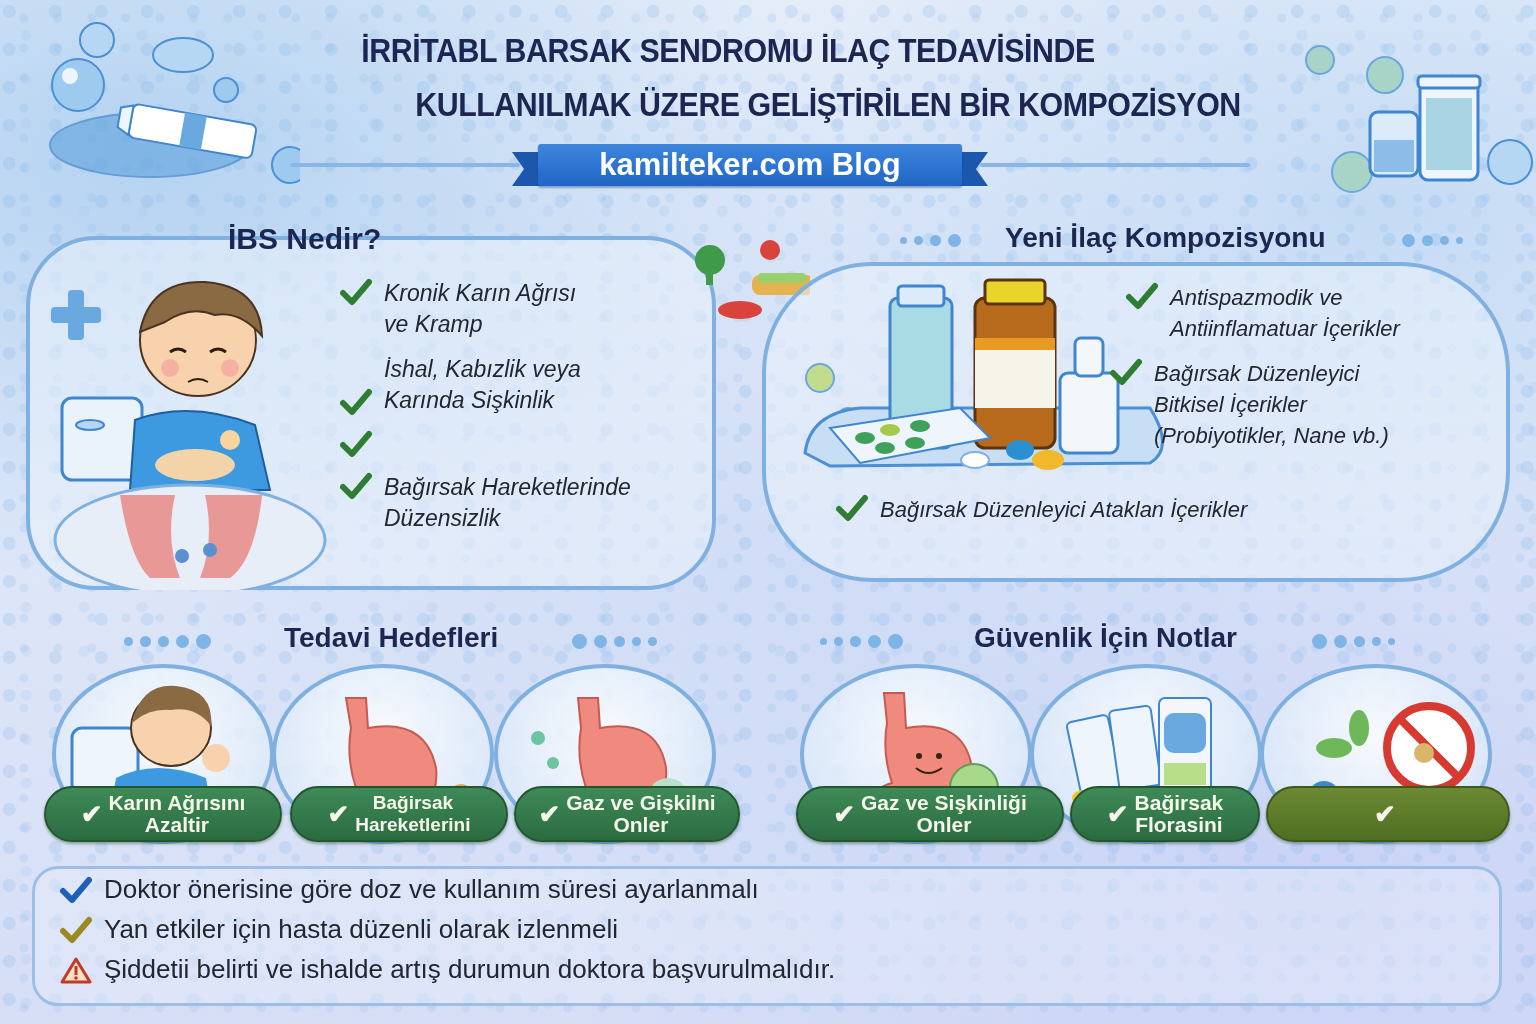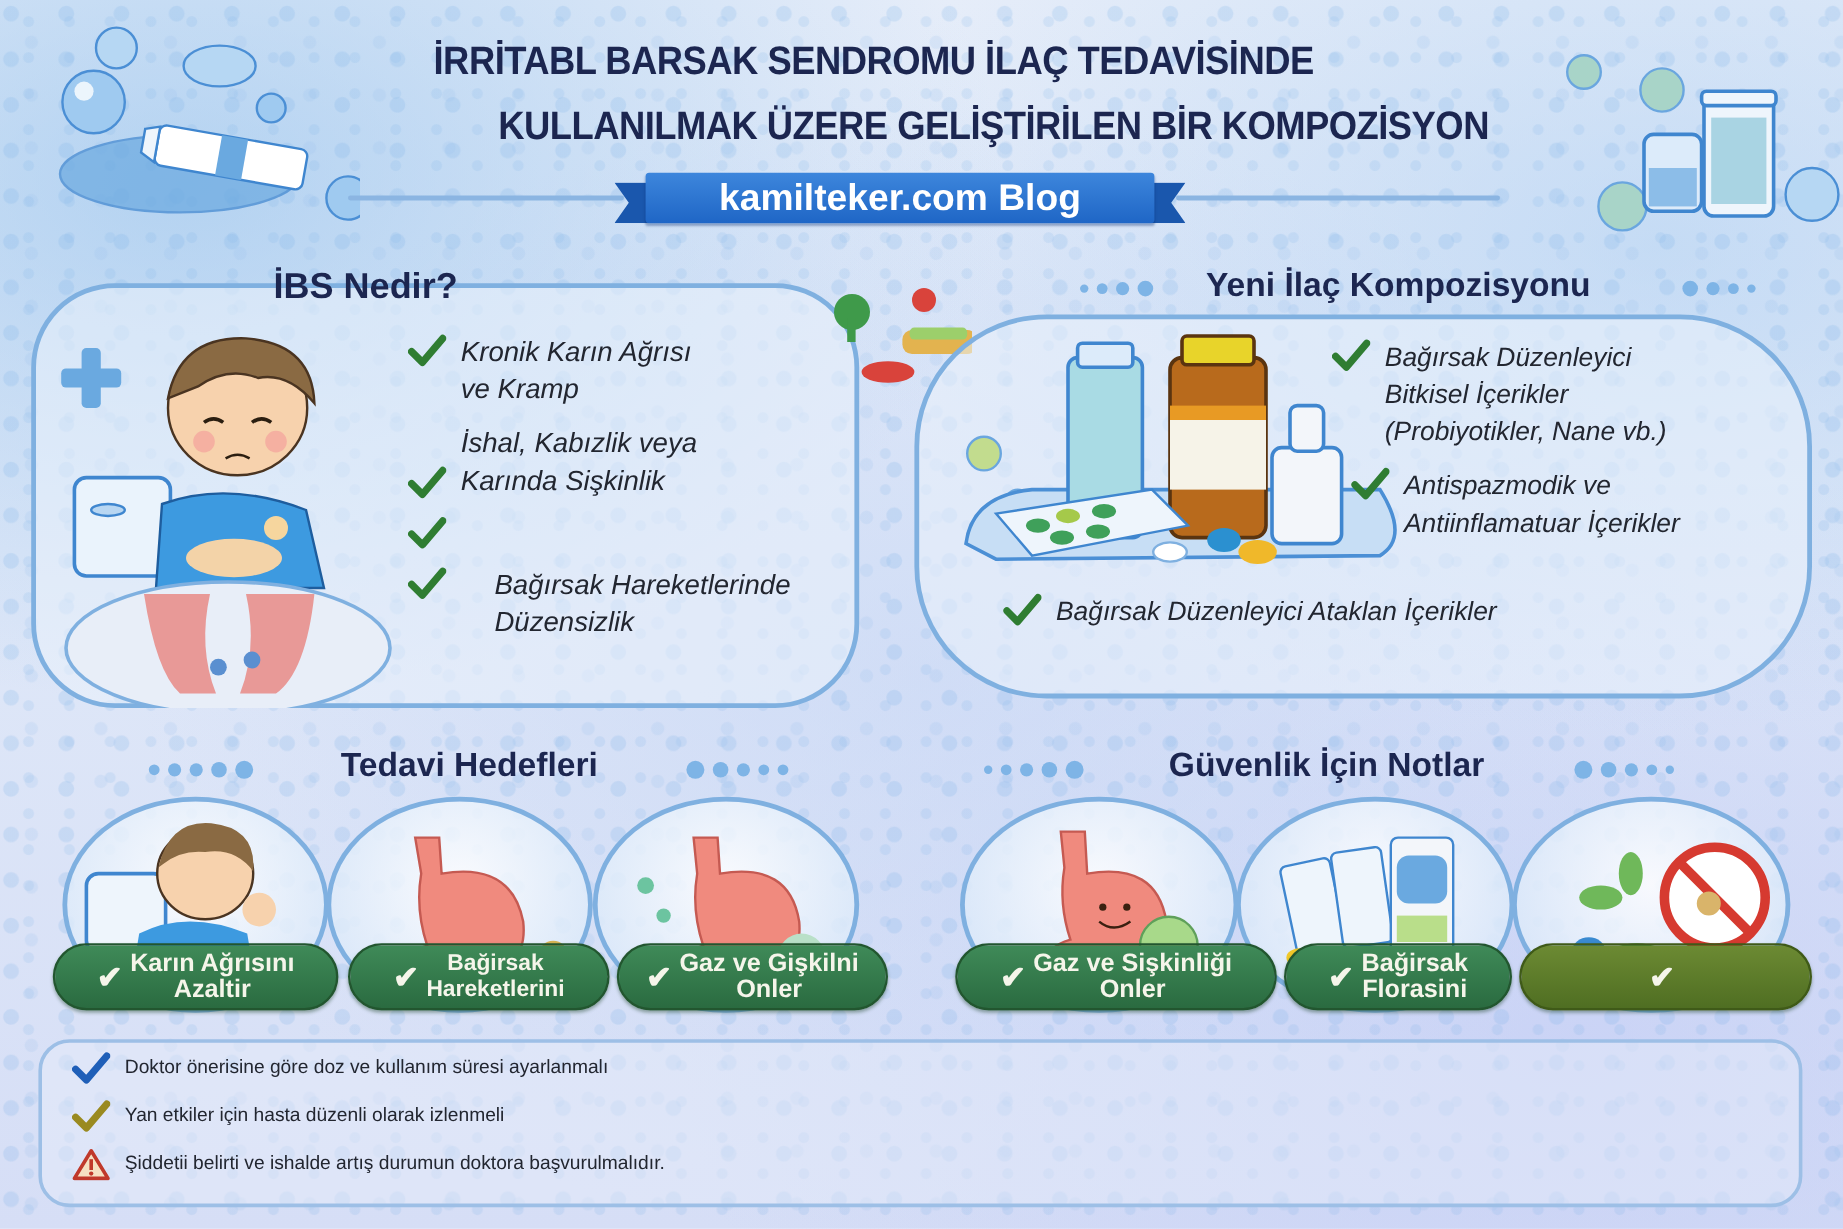--- a/index.html
+++ b/index.html
@@ -92,21 +92,21 @@
   .pill-label.olive { background: linear-gradient(180deg, #6c8a33 0%, #4f6e22 100%); border-color: #3f5a18; }
   .pill-label .pcheck { font-size: 26px; margin-right: 6px; color: #f5f5ea; }
   .pill-label .ptext { white-space: pre-line; }
 
   
   .notes-panel {
     position: absolute; left: 32px; top: 866px; width: 1470px; height: 140px;
     border: 3px solid #9dbfe6; border-radius: 26px; background: rgba(230,236,250,0.5);
   }
   .note-row { position: absolute; left: 60px; display: flex; align-items: center; }
-  .note-row .item-text { font-size: 16px; }
+  .note-row .item-text { font-size: 26px; }
 </style>
 </head>
 <body>
 
 <div class="texture"></div>
 
 <div class="abs" style="left:0;top:0;width:300px;height:220px;">
   <svg width="300" height="220" viewBox="0 0 300 220">
     <ellipse cx="150" cy="145" rx="100" ry="32" fill="#6aa9e0" opacity="0.7" stroke="#3f86cf" stroke-width="2"></ellipse>
     <g transform="rotate(10 180 130)">
@@ -193,21 +193,21 @@
         <path d="M3 15 L12 24 L29 4" stroke="#2f7d32" stroke-width="6" fill="none" stroke-linecap="round" stroke-linejoin="round"></path>
       </svg>
     <span class="item-text">İshal, Kabızlik veya
 Karında Sişkinlik</span>
   </li>
   <li style="margin-top:4px;">
     <svg class="check" viewBox="0 0 32 28">
         <path d="M3 15 L12 24 L29 4" stroke="#2f7d32" stroke-width="6" fill="none" stroke-linecap="round" stroke-linejoin="round"></path>
       </svg>
   </li>
-  <li style="margin-top:4px;gap:28px;">
+  <li style="margin-top:4px;">
     <svg class="check" viewBox="0 0 32 28">
         <path d="M3 15 L12 24 L29 4" stroke="#2f7d32" stroke-width="6" fill="none" stroke-linecap="round" stroke-linejoin="round"></path>
       </svg>
     <span class="item-text">Bağırsak Hareketlerinde
 Düzensizlik</span>
   </li>
 </ul>
 
 <div class="abs" style="left:680px;top:215px;width:130px;height:110px;">
   <svg width="130" height="110" viewBox="0 0 130 110">
@@ -254,34 +254,34 @@
     <ellipse cx="130" cy="148" rx="10" ry="6" fill="#3fa05a"></ellipse>
     <ellipse cx="95" cy="170" rx="10" ry="6" fill="#3fa05a"></ellipse>
     <ellipse cx="125" cy="165" rx="10" ry="6" fill="#3fa05a"></ellipse>
     <ellipse cx="230" cy="172" rx="14" ry="10" fill="#2b90d0"></ellipse>
     <ellipse cx="258" cy="182" rx="16" ry="10" fill="#f0b82a"></ellipse>
     <ellipse cx="185" cy="182" rx="14" ry="8" fill="#ffffff" stroke="#7fb0e0" stroke-width="2"></ellipse>
   </svg>
 </div>
 
 <ul class="check-list" style="left:1110px;top:282px;">
+  <li style="margin-left:16px;margin-top:0;">
+    <svg class="check" viewBox="0 0 32 28">
+        <path d="M3 15 L12 24 L29 4" stroke="#2f7d32" stroke-width="6" fill="none" stroke-linecap="round" stroke-linejoin="round"></path>
+      </svg>
+    <span class="item-text" style="font-size:22px;">Antispazmodik ve
+Antiinflamatuar İçerikler</span>
+  </li>
   <li>
     <svg class="check" viewBox="0 0 32 28">
         <path d="M3 15 L12 24 L29 4" stroke="#2f7d32" stroke-width="6" fill="none" stroke-linecap="round" stroke-linejoin="round"></path>
       </svg>
     <span class="item-text" style="font-size:22px;">Bağırsak Düzenleyici
 Bitkisel İçerikler
 (Probiyotikler, Nane vb.)</span>
-  </li>
-  <li style="margin-left:16px;margin-top:0;">
-    <svg class="check" viewBox="0 0 32 28">
-        <path d="M3 15 L12 24 L29 4" stroke="#2f7d32" stroke-width="6" fill="none" stroke-linecap="round" stroke-linejoin="round"></path>
-      </svg>
-    <span class="item-text" style="font-size:22px;">Antispazmodik ve
-Antiinflamatuar İçerikler</span>
   </li>
 </ul>
 <ul class="check-list" style="left:836px;top:494px;">
   <li>
     <svg class="check" viewBox="0 0 32 28">
         <path d="M3 15 L12 24 L29 4" stroke="#2f7d32" stroke-width="6" fill="none" stroke-linecap="round" stroke-linejoin="round"></path>
       </svg>
     <span class="item-text" style="font-size:22px;">Bağırsak Düzenleyici Ataklan İçerikler</span>
   </li>
 </ul>

